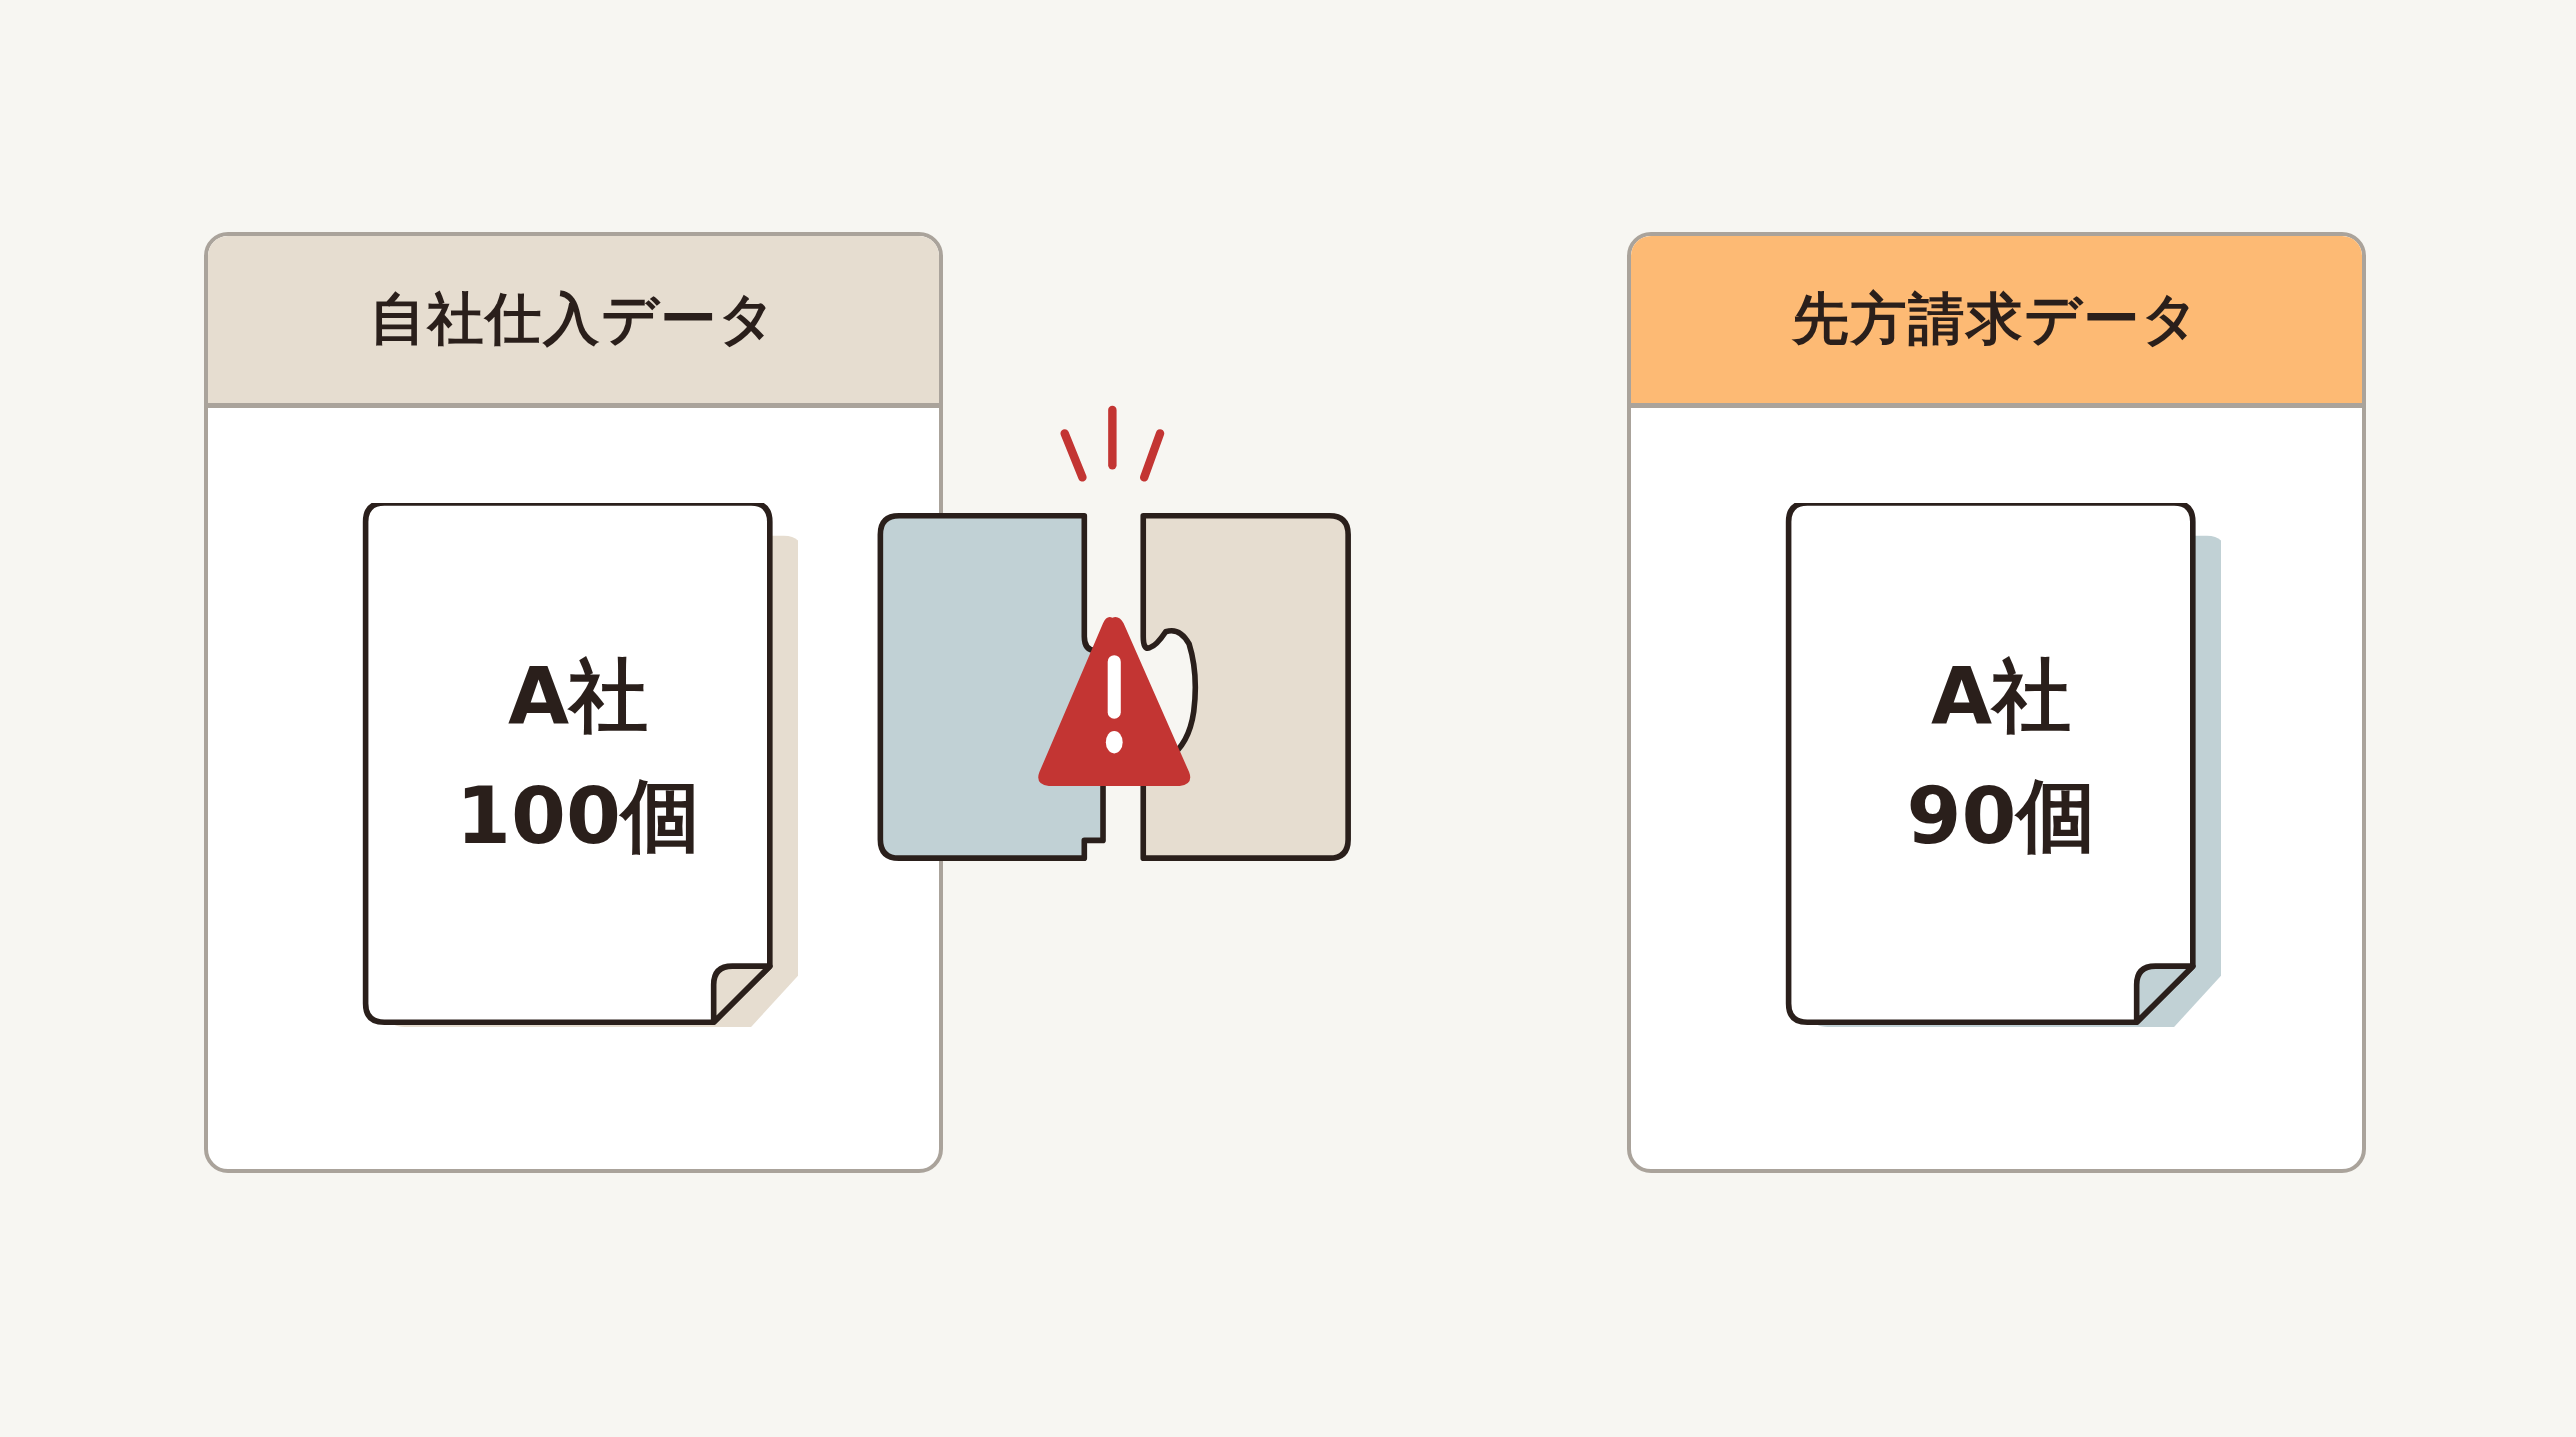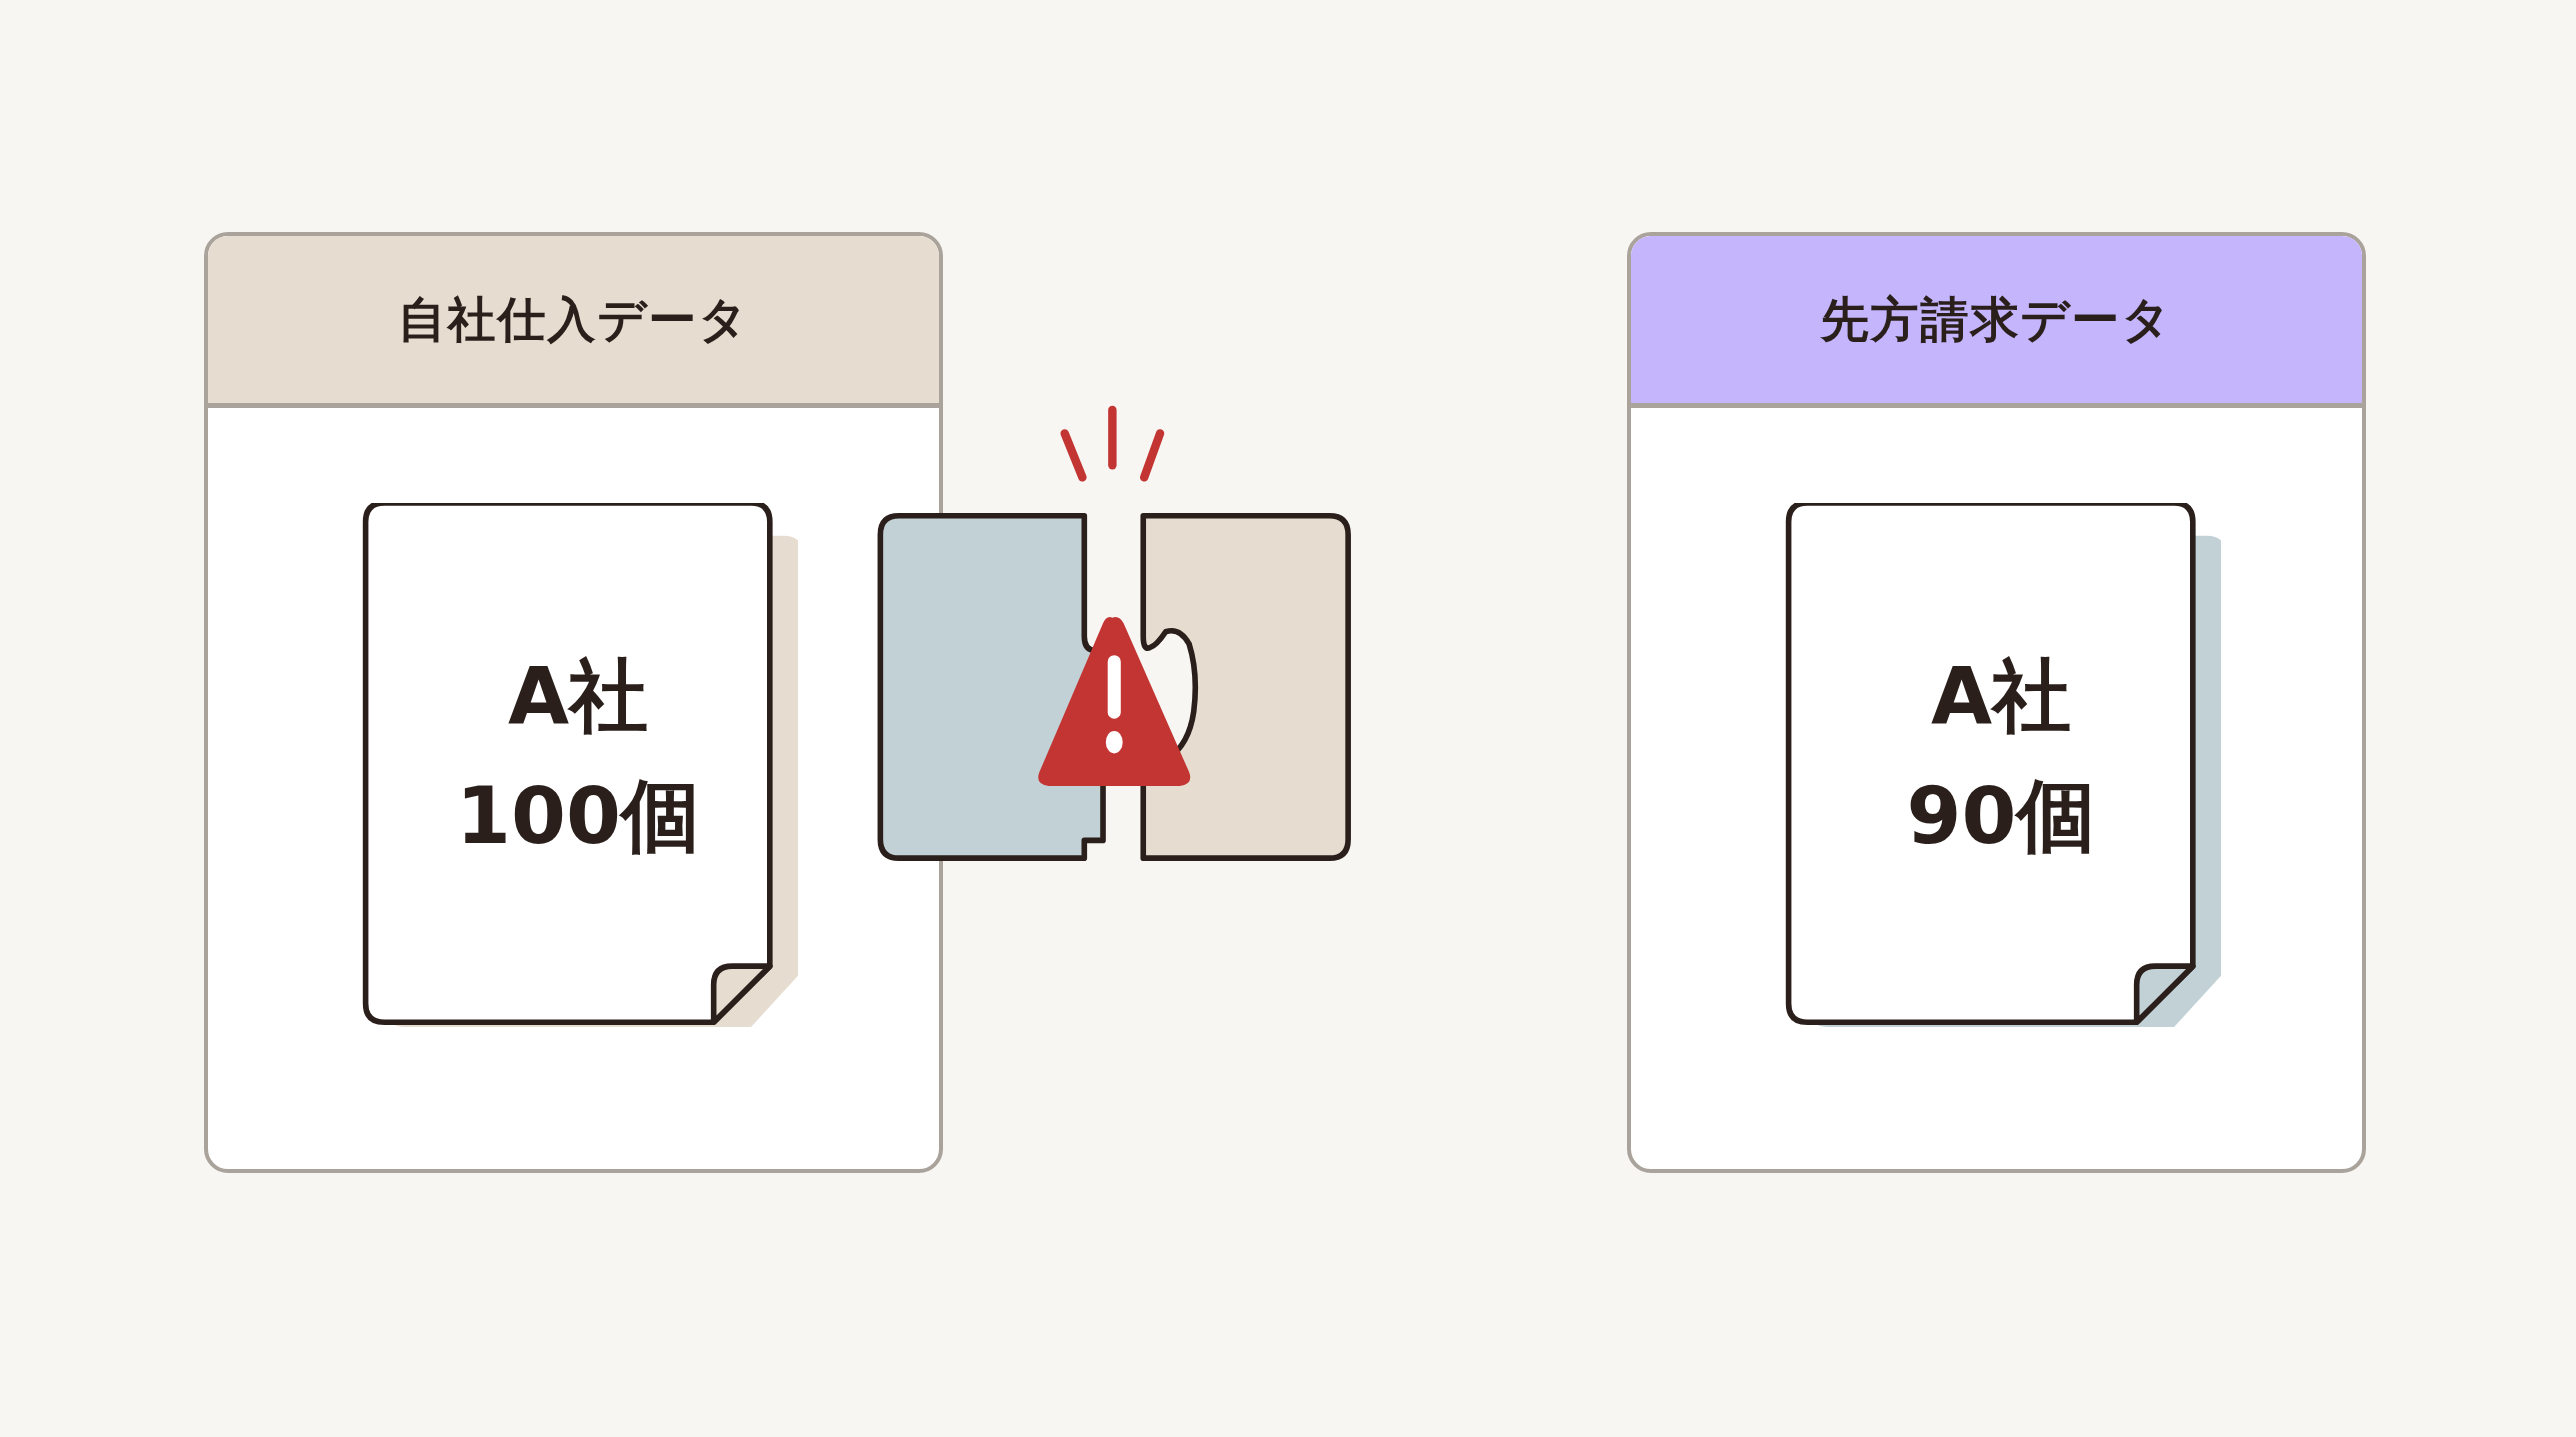--- a/index.html
+++ b/index.html
@@ -24,26 +24,26 @@
   }
   .panel.left { left: 204px; }
   .panel.right { left: 1627px; }
   .panel-header {
     height: 167px;
     display: flex;
     align-items: center;
     justify-content: center;
     border-bottom: 5.6px solid #aaa39b;
     font-weight: bold;
-    font-size: 48px;
+    font-size: 56px;
     letter-spacing: 1.9px;
     color: #2a1f1b;
   }
   .panel.left .panel-header { background: #e6ddd0; }
-  .panel.right .panel-header { background: #c4b5fd; }
+  .panel.right .panel-header { background: #fdba74; }
 
   .doc {
     position: absolute;
     top: 267px;
     left: 150px;
     width: 440px;
     height: 538px;
   }
   .doc svg.docshape { position: absolute; left: 0; top: 0; }
   .doc-lines {

